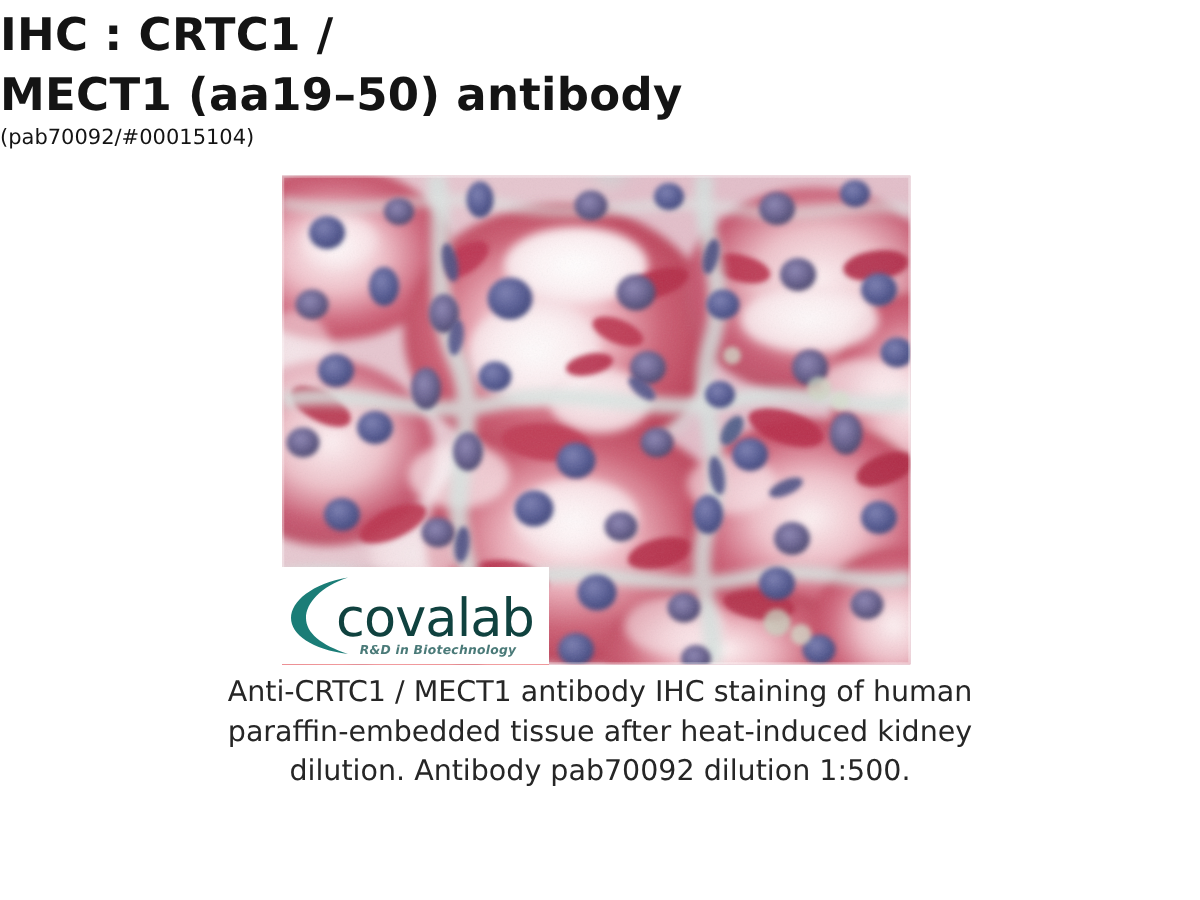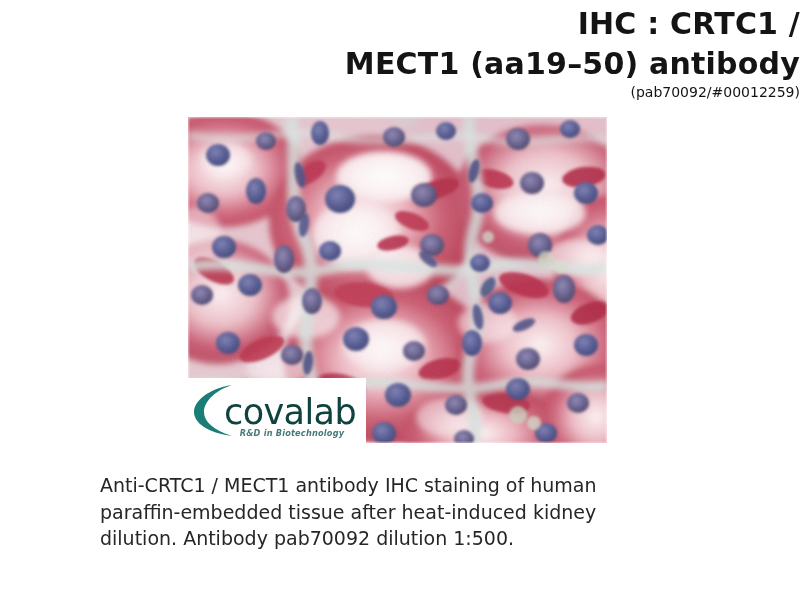--- a/index.html
+++ b/index.html
@@ -24,21 +24,21 @@
     background: #ffffff;
     box-sizing: border-box;
   }
 
   
   .title-block {
     position: absolute;
     top: 4px;
     left: 0;
     width: 800px;
-    text-align: right;
+    text-align: left;
   }
   .title-line {
     font-family: "DejaVu Sans", sans-serif;
     font-weight: bold;
     font-size: 30px;
     line-height: 40px;
     letter-spacing: 0.2px;
     color: #141414;
     white-space: nowrap;
   }
@@ -80,39 +80,39 @@
   .logo-svg {
     display: block;
     width: 178px;
     height: 65px;
   }
 
   
   .caption {
     position: absolute;
     left: 100px;
-    top: 472px;
+    top: 448px;
     width: 600px;
-    text-align: left;
+    text-align: center;
     font-family: "DejaVu Sans", sans-serif;
     font-size: 19px;
     line-height: 26.5px;
     color: #262626;
   }
   .caption-line { white-space: nowrap; }
 </style>
 </head>
 <body>
 
 <div class="page">
 
   <div class="title-block">
     <div class="title-line">IHC : CRTC1 /</div>
     <div class="title-line">MECT1 (aa19–50) antibody</div>
-    <div class="title-sub">(pab70092/#00012259)</div>
+    <div class="title-sub">(pab70092/#00015104)</div>
   </div>
 
   <div class="micrograph-wrap">
     <svg class="micrograph-svg" viewBox="0 0 419 326" preserveAspectRatio="none">
       <defs>
         <radialGradient id="tub" cx="50%" cy="50%" r="62%">
           <stop offset="0%" stop-color="#fdf4f5"></stop>
           <stop offset="34%" stop-color="#f0c1ca"></stop>
           <stop offset="62%" stop-color="#d0687e"></stop>
           <stop offset="88%" stop-color="#be4058"></stop>

